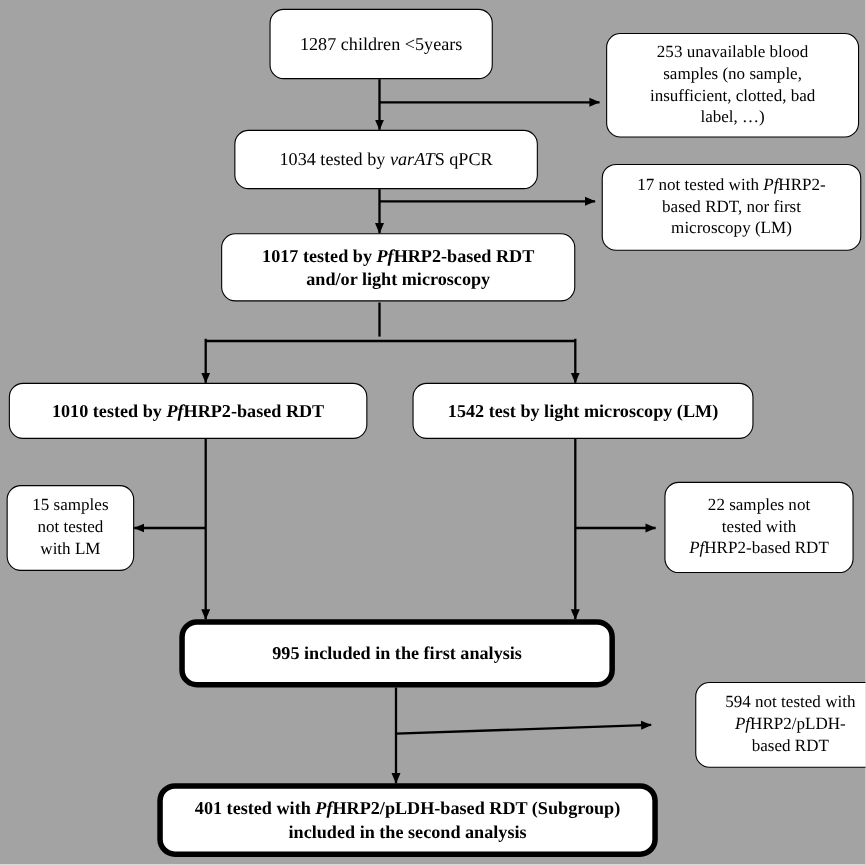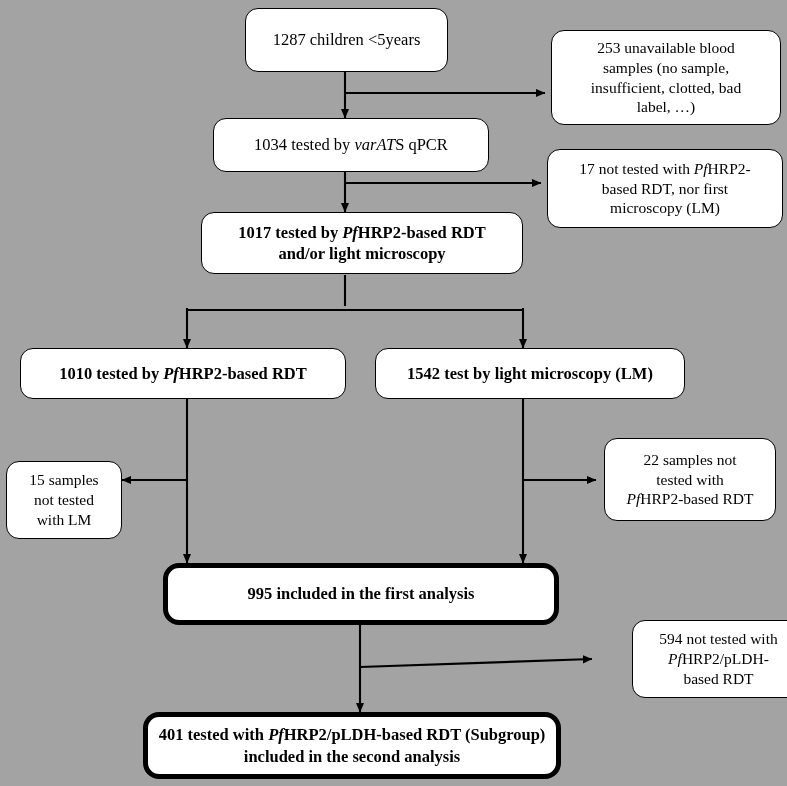--- a/index.html
+++ b/index.html
@@ -115,29 +115,29 @@
     </span>
   </div>
 
   <div class="node bold f16" style="left:201px; top:212px; width:322px; height:62px;">
     <span class="txt">
       <span>1017 tested by </span><span class="it">Pf</span><span>HRP2-based RDT</span><br>
       <span>and/or light microscopy</span>
     </span>
   </div>
 
-  <div class="node bold f16" style="left:20px; top:348px; width:326px; height:51px;">
+  <div class="node bold f16" style="left:8px; top:348px; width:326px; height:51px;">
     <span class="txt"><span>1010 tested by </span><span class="it">Pf</span><span>HRP2-based RDT</span></span>
   </div>
 
   <div class="node bold f16" style="left:375px; top:348px; width:310px; height:51px;">
     <span class="txt">1542 test by light microscopy (LM)</span>
   </div>
 
-  <div class="node f15" style="left:6px; top:461px; width:116px; height:78px;">
+  <div class="node f15" style="left:6px; top:441px; width:116px; height:78px;">
     <span class="txt">
       <span>15 samples</span><br>
       <span>not tested</span><br>
       <span>with LM</span>
     </span>
   </div>
 
   <div class="node f15" style="left:604px; top:438px; width:172px; height:83px;">
     <span class="txt">
       <span>22 samples not</span><br>
@@ -151,20 +151,20 @@
   </div>
 
   <div class="node f15" style="left:592px; top:620px; width:173px; height:78px;margin-left:40px;">
     <span class="txt">
       <span>594 not tested with</span><br>
       <span class="it">Pf</span><span>HRP2/pLDH-</span><br>
       <span>based RDT</span>
     </span>
   </div>
 
-  <div class="node bold thick f16" style="left:143px; top:712px; width:418px; height:67px;">
+  <div class="node bold thick f16" style="left:143px; top:712px; width:455px; height:67px;">
     <span class="txt">
       <span>401 tested with </span><span class="it">Pf</span><span>HRP2/pLDH-based RDT (Subgroup)</span><br>
       <span>included in the second analysis</span>
     </span>
   </div>
 
 </div>
 
 </body></html>

